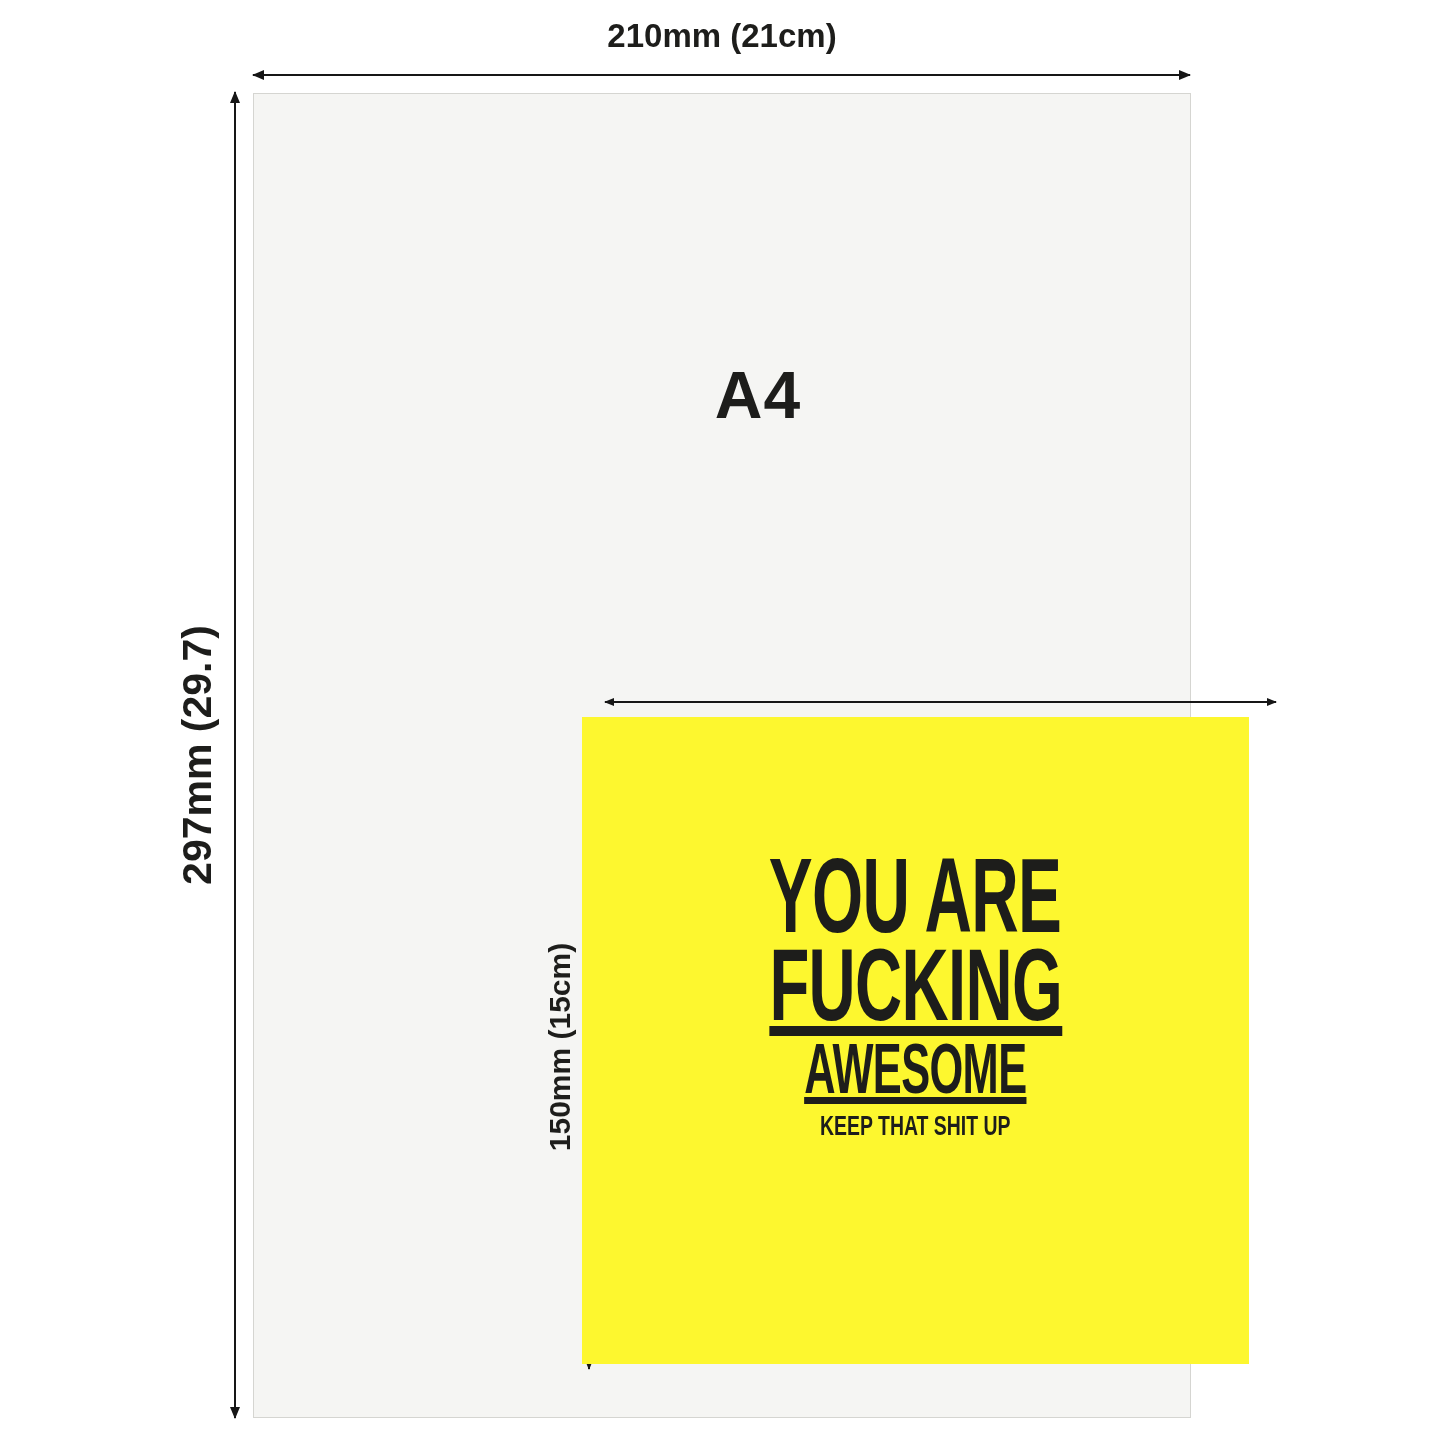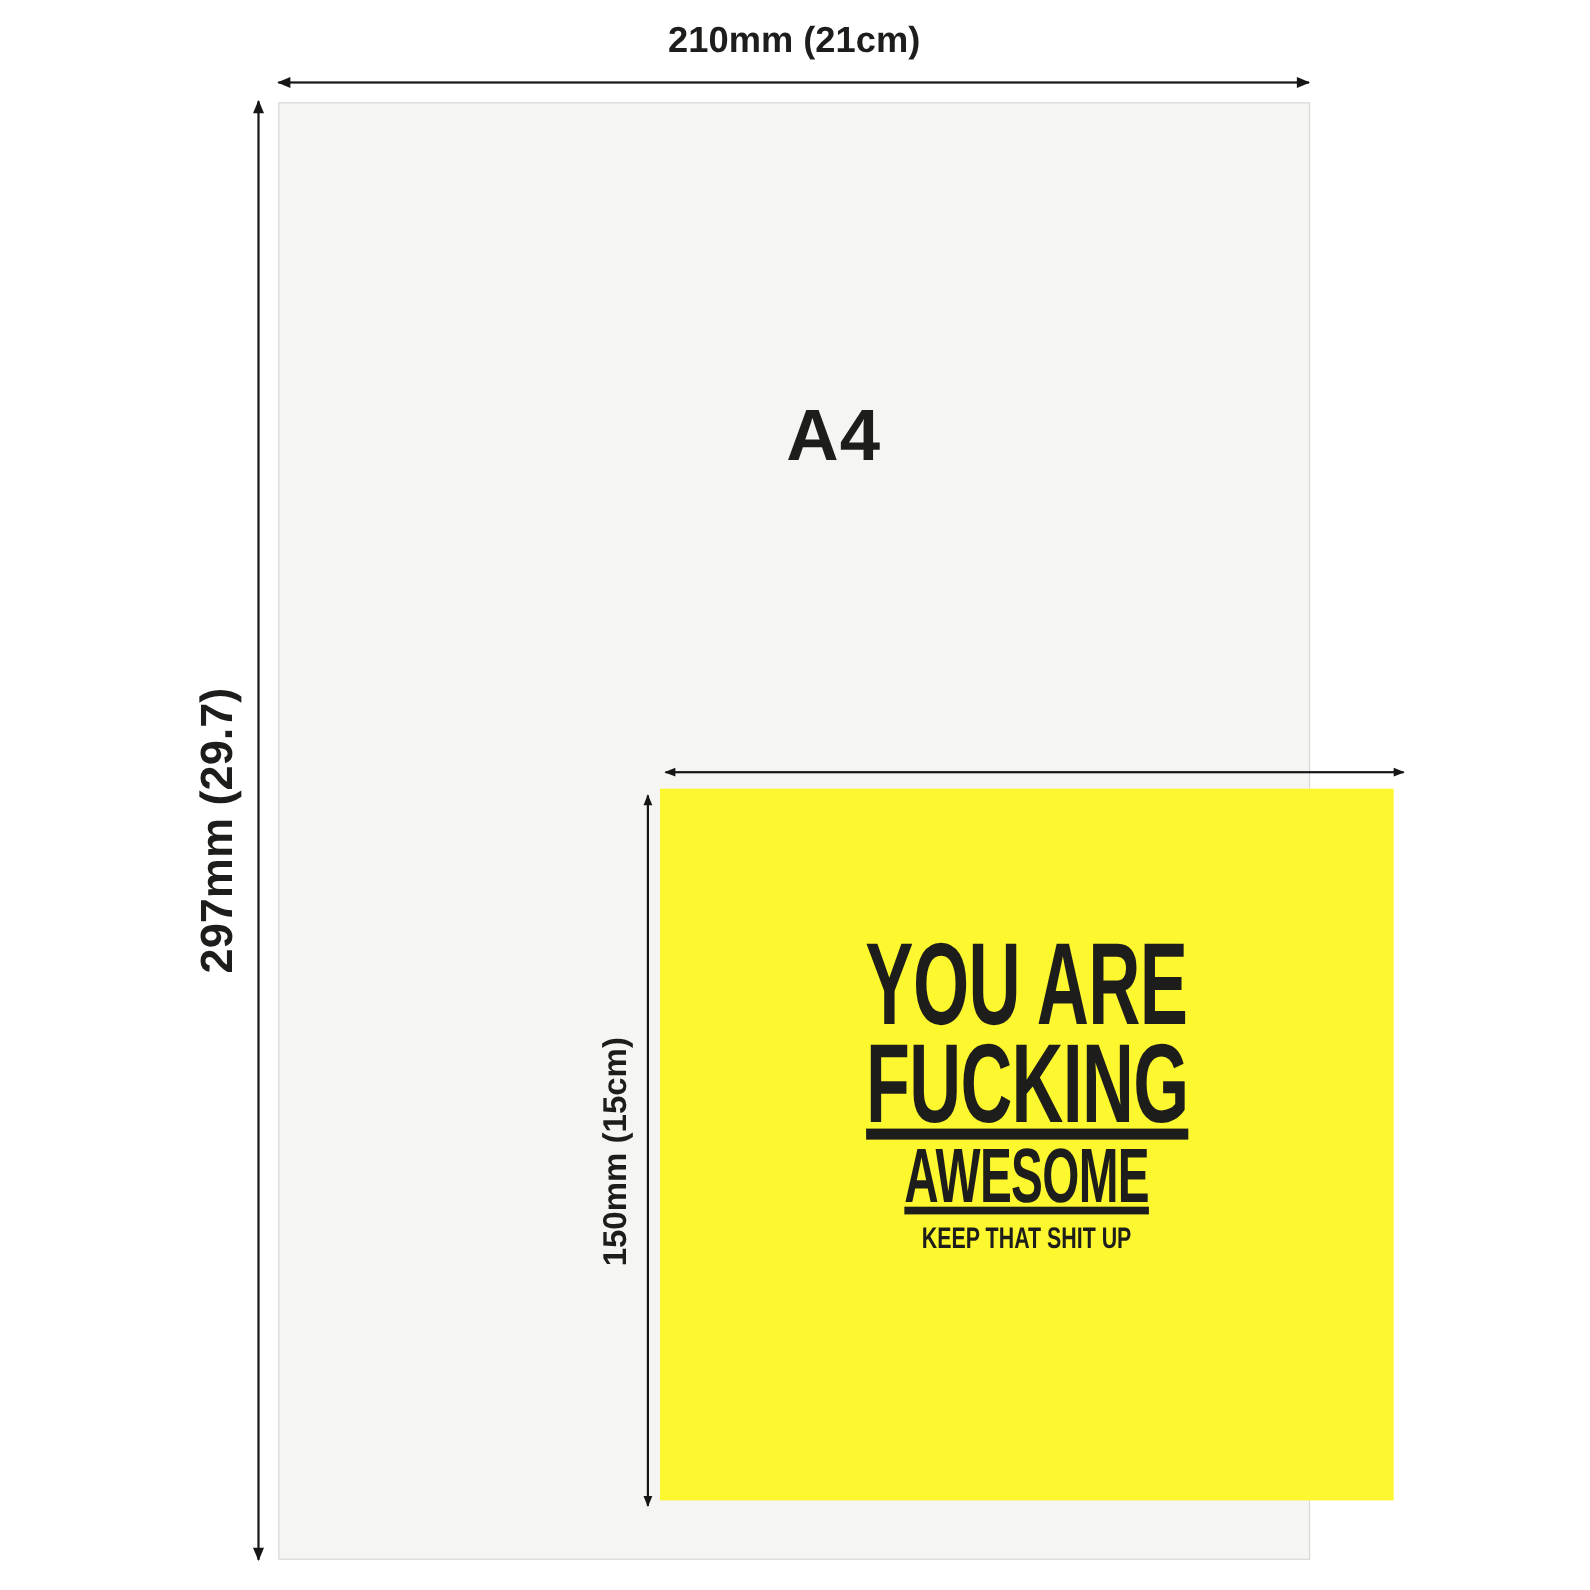--- a/index.html
+++ b/index.html
@@ -112,21 +112,21 @@
   .arrow-card-width::after  { border-left-width: 10px; }
   .arrow-card-height::before, .arrow-card-height::after {
     border-left-width: 4px; border-right-width: 4px;
   }
   .arrow-card-height::before { border-bottom-width: 10px; }
   .arrow-card-height::after  { border-top-width: 10px; }
 
   
   .card {
     position: absolute;
-    left: 600px; top: 717px;
+    left: 582px; top: 717px;
     width: 667px; height: 647px;
     background: #fdf72f;
   }
   .card-text {
     position: absolute;
     left: 0; top: 132px;
     width: 100%;
   }
   .card-line {
     display: flex;

